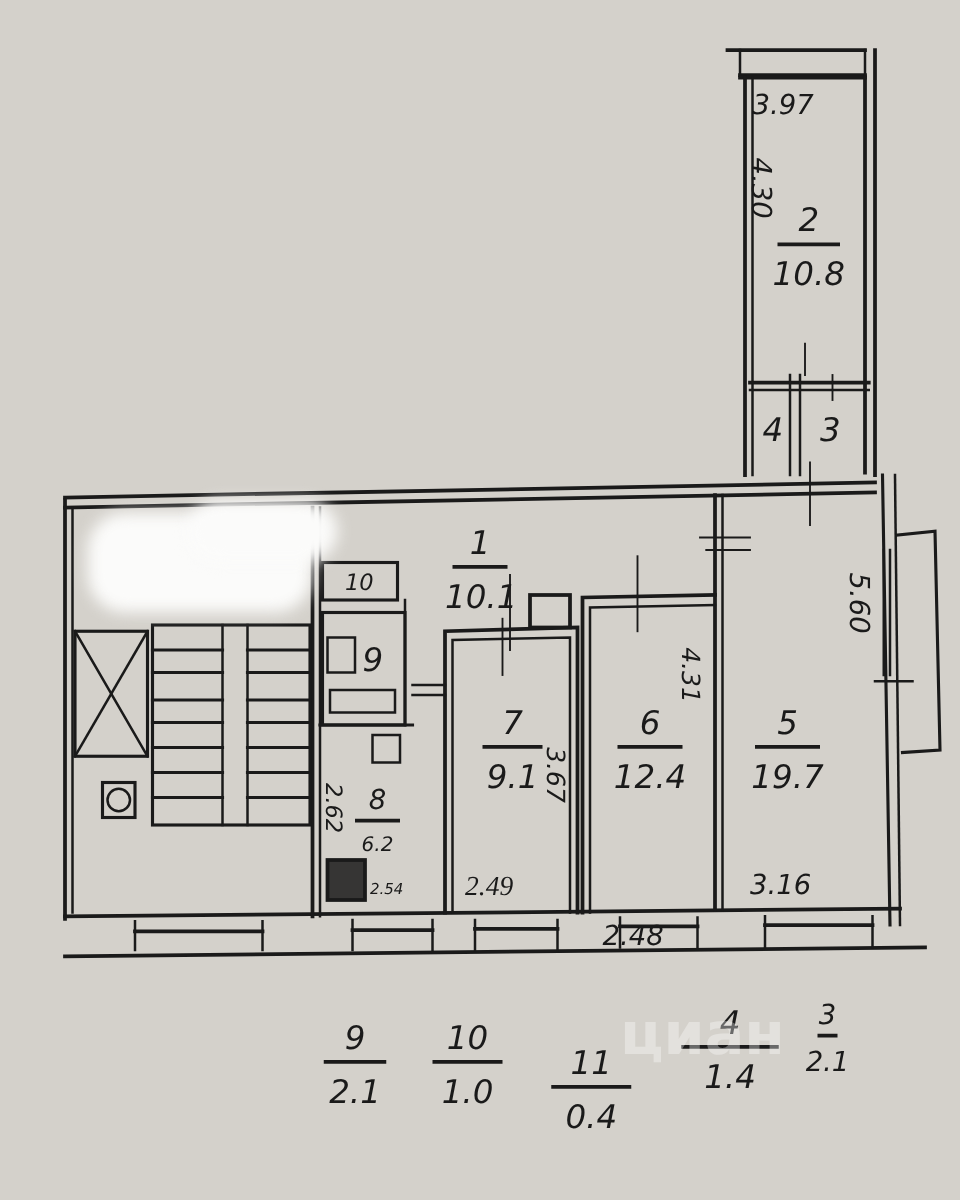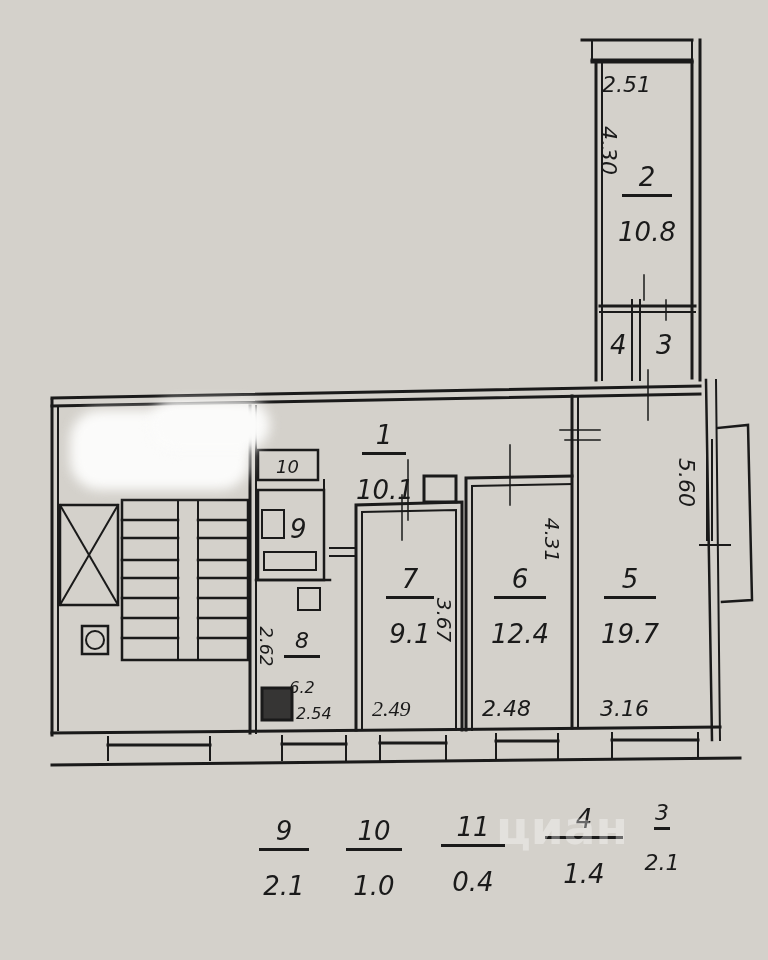--- a/index.html
+++ b/index.html
@@ -7,21 +7,21 @@
     width:768px; height:960px; overflow:hidden;
     background:#d4d1cb;
     font-family:"DejaVu Sans", sans-serif;
     position:relative;
   }
   #plan { position:absolute; left:0; top:0; width:768px; height:960px; }
   .lbl { position:absolute; color:#1a1a1a; font-style:italic; font-family:"DejaVu Sans", sans-serif; text-align:center; line-height:1; }
   .frac { position:absolute; text-align:center; color:#1a1a1a; font-style:italic; font-family:"DejaVu Sans", sans-serif; }
   .frac .num { display:block; font-size:26px; padding:0 6px 2px; }
   .frac .bar { display:block; height:3px; background:#1a1a1a; margin:0 auto; }
-  .frac .den { display:block; font-size:26px; padding-top:20px; }
+  .frac .den { display:block; font-size:26px; padding-top:8px; }
   .dim { position:absolute; font-size:22px; font-style:italic; color:#1a1a1a; font-family:"DejaVu Sans", sans-serif; white-space:nowrap; }
   .rot { transform:rotate(90deg); transform-origin:center center; }
   .blur { position:absolute; background:#fbfbfa; filter:blur(6px); border-radius:30px; }
   .watermark { position:absolute; color:rgba(255,255,255,0.35); font-size:47px; font-weight:bold; font-family:"DejaVu Sans", sans-serif; }
 </style>
 </head>
 <body>
 
 <svg id="plan" viewBox="0 0 768 960" xmlns="http://www.w3.org/2000/svg">
   <g stroke="#1a1a1a" fill="none" stroke-linecap="square">
@@ -149,72 +149,72 @@
   <span class="num">1</span>
   <span class="bar" style="width:44px;"></span>
   <span class="den">10.1</span>
 </div>
 
 <div class="frac" style="left:612px;top:162px;width:70px;">
   <span class="num">2</span>
   <span class="bar" style="width:50px;"></span>
   <span class="den">10.8</span>
 </div>
-<div class="dim" style="left:602px;top:72px;">2.51</div>
+<div class="dim" style="left:602px;top:72px;">3.97</div>
 <div class="dim rot" style="left:584px;top:138px;">4.30</div>
 
 <div class="lbl" style="left:610px;top:332px;font-size:26px;">4</div>
 <div class="lbl" style="left:656px;top:332px;font-size:26px;">3</div>
 
 <div class="lbl" style="left:276px;top:458px;font-size:18px;">10</div>
 <div class="lbl" style="left:290px;top:516px;font-size:26px;">9</div>
 
 <div class="frac" style="left:280px;top:628px;width:44px;">
   <span class="num" style="font-size:22px;">8</span>
   <span class="bar" style="width:36px;"></span>
   <span class="den" style="font-size:16px;">6.2</span>
 </div>
-<div class="dim" style="left:296px;top:704px;font-size:16px;">2.54</div>
+<div class="dim" style="left:296px;top:704px;font-size:12px;">2.54</div>
 <div class="dim rot" style="left:246px;top:636px;font-size:18px;">2.62</div>
 
 <div class="frac" style="left:382px;top:564px;width:56px;">
   <span class="num">7</span>
   <span class="bar" style="width:48px;"></span>
   <span class="den">9.1</span>
 </div>
 <div class="dim" style="left:372px;top:696px;font-family:Liberation Serif, serif;">2.49</div>
 <div class="dim rot" style="left:422px;top:608px;font-size:20px;">3.67</div>
 
 <div class="frac" style="left:486px;top:564px;width:68px;">
   <span class="num">6</span>
   <span class="bar" style="width:52px;"></span>
   <span class="den">12.4</span>
 </div>
-<div class="dim" style="left:482px;top:696px;">2.48</div>
+<div class="dim" style="left:482px;top:737px;">2.48</div>
 <div class="dim rot" style="left:530px;top:528px;font-size:20px;">4.31</div>
 
 <div class="frac" style="left:596px;top:564px;width:68px;">
   <span class="num">5</span>
   <span class="bar" style="width:52px;"></span>
   <span class="den">19.7</span>
 </div>
 <div class="dim" style="left:600px;top:696px;">3.16</div>
 <div class="dim rot" style="left:662px;top:470px;">5.60</div>
 
 <div class="frac" style="left:254px;top:816px;width:60px;">
   <span class="num">9</span>
   <span class="bar" style="width:50px;"></span>
   <span class="den">2.1</span>
 </div>
 <div class="frac" style="left:344px;top:816px;width:60px;">
   <span class="num">10</span>
   <span class="bar" style="width:56px;"></span>
   <span class="den">1.0</span>
 </div>
-<div class="frac" style="left:440px;top:812px;width:66px;font-style:italic;">
+<div class="frac" style="left:440px;top:836px;width:66px;font-style:italic;">
   <span class="num">11</span>
   <span class="bar" style="width:64px;"></span>
   <span class="den">0.4</span>
 </div>
 <div class="frac" style="left:544px;top:804px;width:80px;">
   <span class="num">4</span>
   <span class="bar" style="width:78px;"></span>
   <span class="den">1.4</span>
 </div>
 <div class="frac" style="left:640px;top:800px;width:44px;">

